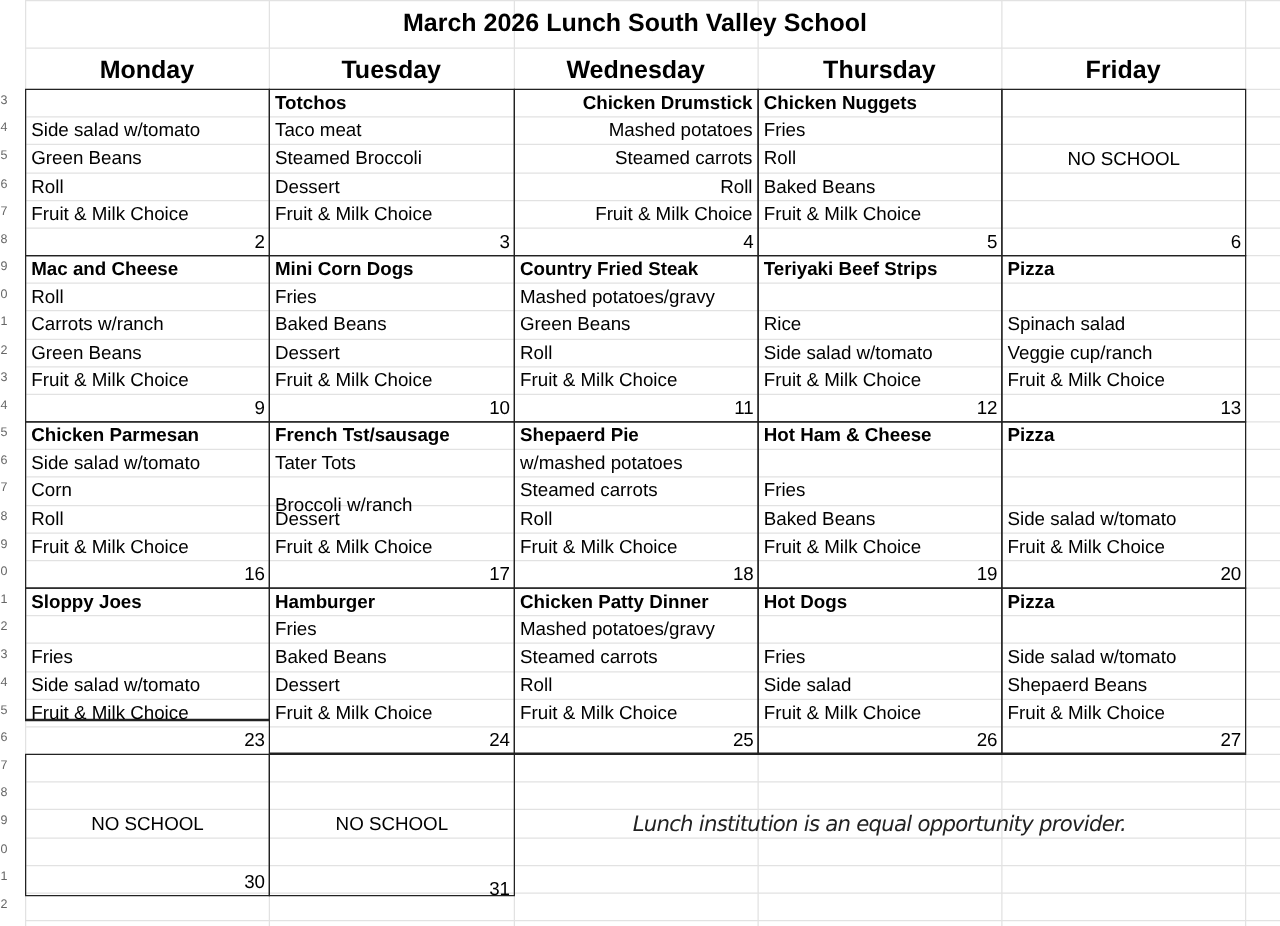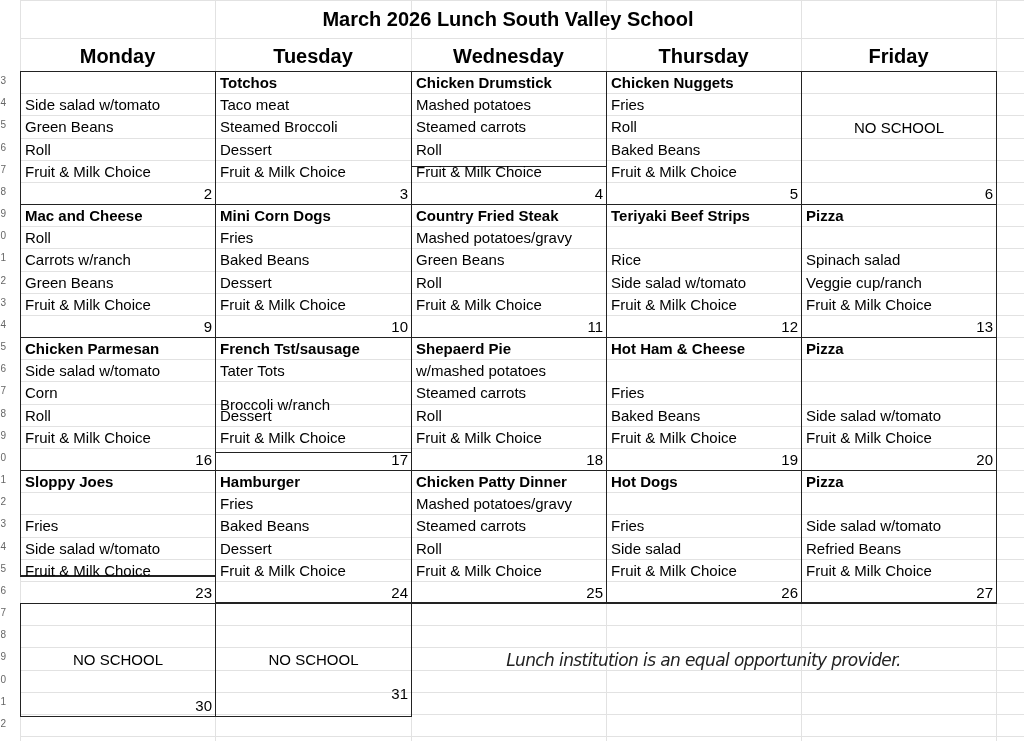--- a/index.html
+++ b/index.html
@@ -121,21 +121,21 @@
       <div class="datenum" style="top: 110px;">2</div>
     </div>
     <div class="cell" style="left: 215px; top: 71px; width: 197px; height: 134px;">
       <div class="line main" style="top: 0px;">Totchos</div>
       <div class="line" style="top: 22.17px;">Taco meat</div>
       <div class="line" style="top: 44.34px;">Steamed Broccoli</div>
       <div class="line" style="top: 66.51px;">Dessert</div>
       <div class="line" style="top: 88.68px;">Fruit &amp; Milk Choice</div>
       <div class="datenum" style="top: 110px;">3</div>
     </div>
-    <div class="cell" style="left: 411px; top: 71px; width: 196px; height: 96px;">
+    <div class="cell" style="left: 411px; top: 71px; width: 196px; height: 134px; text-align: right;">
       <div class="line main" style="top: 0px;">Chicken Drumstick</div>
       <div class="line" style="top: 22.17px;">Mashed potatoes</div>
       <div class="line" style="top: 44.34px;">Steamed carrots</div>
       <div class="line" style="top: 66.51px;">Roll</div>
       <div class="line" style="top: 88.68px;">Fruit &amp; Milk Choice</div>
       <div class="datenum" style="top: 110px;">4</div>
     </div>
     <div class="cell" style="left: 606px; top: 71px; width: 196px; height: 134px;">
       <div class="line main" style="top: 0px;">Chicken Nuggets</div>
       <div class="line" style="top: 22.17px;">Fries</div>
@@ -189,21 +189,21 @@
       <div class="datenum" style="top: 110px;">13</div>
     </div>
     <div class="cell" style="left: 20px; top: 337px; width: 196px; height: 134px;">
       <div class="line main" style="top: 0px;">Chicken Parmesan</div>
       <div class="line" style="top: 22.17px;">Side salad w/tomato</div>
       <div class="line" style="top: 44.34px;">Corn</div>
       <div class="line" style="top: 66.51px;">Roll</div>
       <div class="line" style="top: 88.68px;">Fruit &amp; Milk Choice</div>
       <div class="datenum" style="top: 110px;">16</div>
     </div>
-    <div class="cell" style="left: 215px; top: 337px; width: 197px; height: 116px;">
+    <div class="cell" style="left: 215px; top: 337px; width: 197px; height: 134px;">
       <div class="line main" style="top: 0px;">French Tst/sausage</div>
       <div class="line" style="top: 22.17px;">Tater Tots</div>
       <div class="line" style="top: 44.34px; margin-top: 12px;">Broccoli w/ranch</div>
       <div class="line" style="top: 66.51px;">Dessert</div>
       <div class="line" style="top: 88.68px;">Fruit &amp; Milk Choice</div>
       <div class="datenum" style="top: 110px;">17</div>
     </div>
     <div class="cell" style="left: 411px; top: 337px; width: 196px; height: 134px;">
       <div class="line main" style="top: 0px;">Shepaerd Pie</div>
       <div class="line" style="top: 22.17px;">w/mashed potatoes</div>
@@ -257,27 +257,27 @@
       <div class="line" style="top: 22.17px;"></div>
       <div class="line" style="top: 44.34px;">Fries</div>
       <div class="line" style="top: 66.51px;">Side salad</div>
       <div class="line" style="top: 88.68px;">Fruit &amp; Milk Choice</div>
       <div class="datenum" style="top: 110px;">26</div>
     </div>
     <div class="cell" style="left: 801px; top: 470px; width: 196px; height: 134px; border-bottom-width: 2px;">
       <div class="line main" style="top: 0px;">Pizza</div>
       <div class="line" style="top: 22.17px;"></div>
       <div class="line" style="top: 44.34px;">Side salad w/tomato</div>
-      <div class="line" style="top: 66.51px;">Refried Beans</div>
+      <div class="line" style="top: 66.51px;">Shepaerd Beans</div>
       <div class="line" style="top: 88.68px;">Fruit &amp; Milk Choice</div>
       <div class="datenum" style="top: 110px;">27</div>
     </div>
     <div class="cell" style="left: 20px; top: 603px; width: 196px; height: 114px;">
       <div class="noschool" style="top: 45px;">NO SCHOOL</div>
       <div class="datenum" style="top: 90px;">30</div>
     </div>
     <div class="cell" style="left: 215px; top: 603px; width: 197px; height: 114px;">
       <div class="noschool" style="top: 45px;">NO SCHOOL</div>
-      <div class="datenum" style="top: 78px;">31</div>
+      <div class="datenum" style="top: 96px;">31</div>
     </div>
   </div>
 
 <div class="eop">Lunch institution is an equal opportunity provider.</div>
 
 </body></html>

